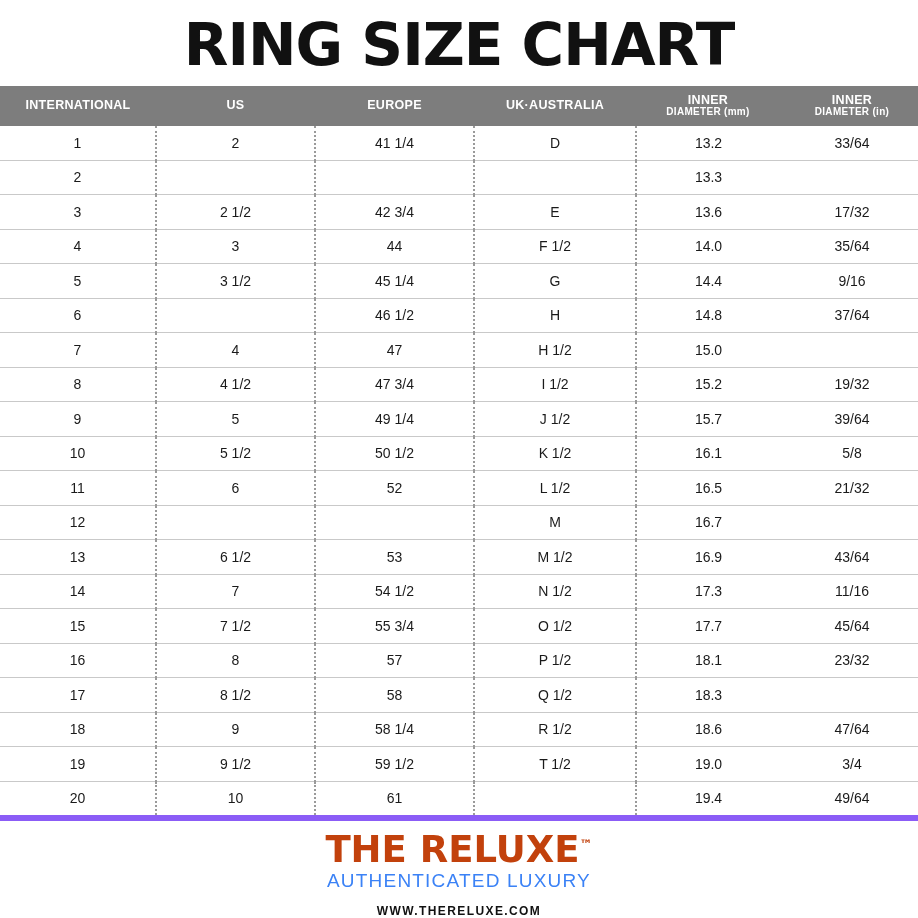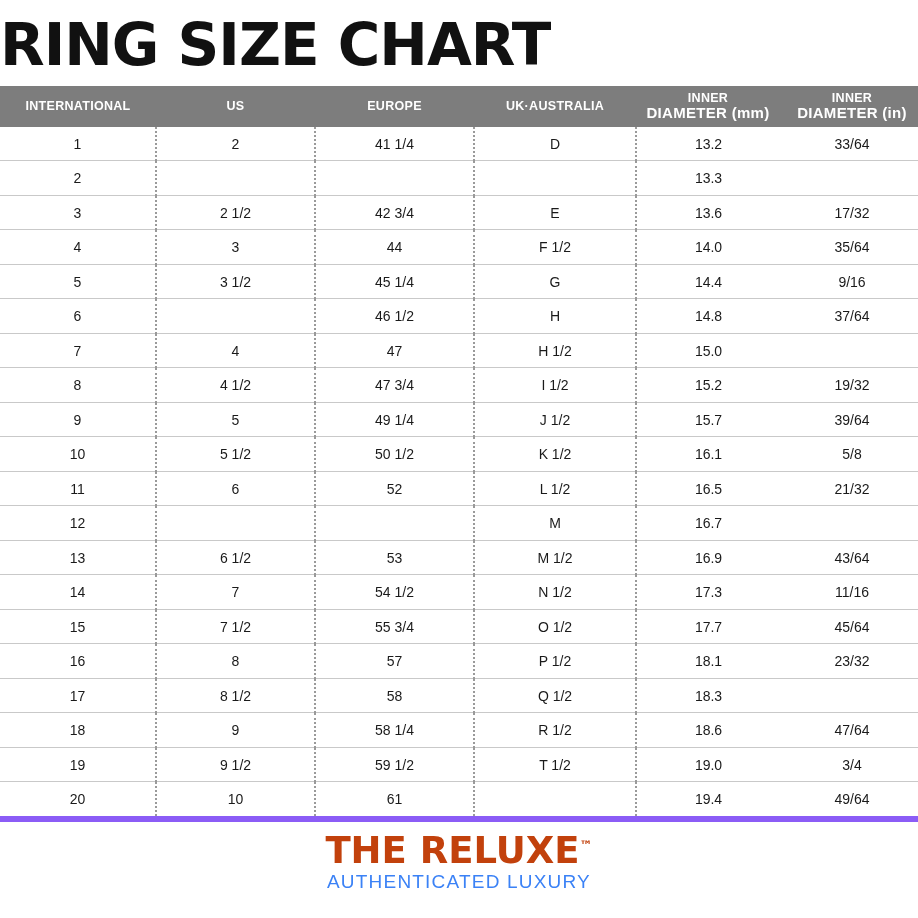--- a/index.html
+++ b/index.html
@@ -15,21 +15,21 @@
     overflow: hidden;
   }
   .page {
     width: 918px;
     height: 918px;
     display: flex;
     flex-direction: column;
     box-sizing: border-box;
   }
   .chart-title {
-    text-align: left;
+    text-align: center;
     font-family: "DejaVu Sans", sans-serif;
     font-weight: 900;
     font-size: 58px;
     letter-spacing: -1px;
     line-height: 1;
     margin: 16px 0 12px 0;
     color: #111;
   }
   table.size-table {
     width: 900px;
@@ -45,21 +45,21 @@
     letter-spacing: 0.3px;
     padding: 6px 2px;
     text-align: center;
     vertical-align: middle;
     height: 28px;
     line-height: 1.05;
     border: none;
   }
   table.size-table thead th .sub {
     display: block;
-    font-size: 15px;
+    font-size: 10px;
     font-weight: bold;
   }
   table.size-table tbody td {
     font-size: 14px;
     text-align: center;
     height: 33.5px;
     padding: 0;
     border-bottom: 1px solid #c9c9c9;
     color: #1a1a1a;
   }
@@ -283,15 +283,16 @@
           <td class="dotted-right"></td>
           <td>19.4</td>
           <td>49/64</td>
         </tr>
       </tbody>
   </table>
 
   <div class="footer">
     <div class="brand"><span>THE RELUXE</span><span class="tm">™</span></div>
     <div class="tagline">AUTHENTICATED LUXURY</div>
+    <div class="site">WWW.THERELUXE.COM</div>
   </div>
 
 </div>
 
 </body></html>

